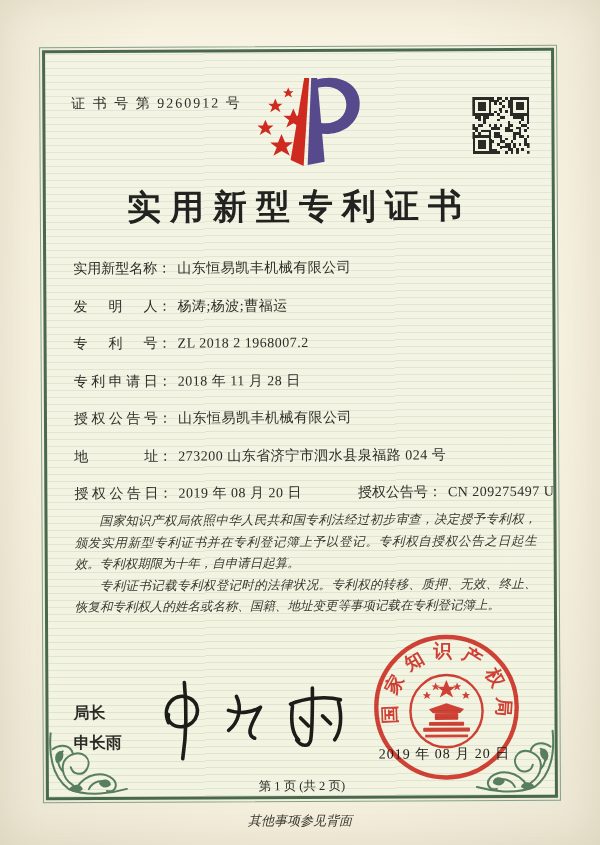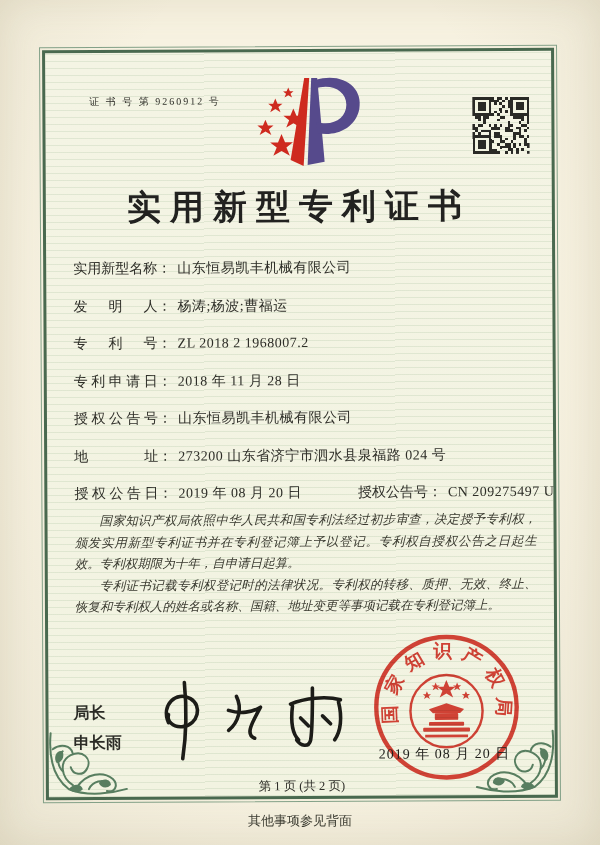--- a/index.html
+++ b/index.html
@@ -17,21 +17,21 @@
     position:absolute;left:41px;top:46px;width:516px;height:754px;
     transform:rotate(-0.3deg);
     border:1px solid #83a188;
   }
   .frame-inner{
     position:absolute;inset:2px;border:3px solid #49694f;
     background:
       repeating-linear-gradient(0deg, rgba(120,160,115,0.16) 0 1px, rgba(0,0,0,0) 1px 7px),
       linear-gradient(180deg,#f4f4e4,#f2f3e1);
   }
-  .cert-number{position:absolute;left:26px;top:42px;font-size:10px;letter-spacing:2px;color:#2e2e28;margin-left:18px;}
+  .cert-number{position:absolute;left:26px;top:42px;font-size:14px;letter-spacing:2px;color:#2e2e28;}
   .qr{position:absolute;right:22px;top:46px;width:57px;height:57px;}
   .logo{position:absolute;left:196px;top:20px;width:140px;height:108px;}
   .title{position:absolute;left:0;top:132px;width:100%;text-align:center;
     font-size:34px;font-weight:bold;letter-spacing:9px;color:#222220;}
   .fields{position:absolute;left:27px;top:207px;width:462px;font-size:14px;}
   .frow{height:37.5px;white-space:nowrap;color:#2e2e28;}
   .flabel{display:inline-block;width:84px;text-align:justify;text-align-last:justify;font-family:Liberation Mono, monospace;}
   .fcolon{margin-right:6px;}
   .fvalue{letter-spacing:0.5px;}
   .pair2{margin-left:56px;}
@@ -41,21 +41,21 @@
   .signer{position:absolute;left:25px;top:645px;font-family:"Liberation Sans","DejaVu Sans",sans-serif;
     font-size:16px;color:#2b2b26;line-height:30px;font-weight:bold;}
   .signature{position:absolute;left:92px;top:622px;width:230px;height:92px;}
   .seal{position:absolute;left:320px;top:578px;width:156px;height:156px;mix-blend-mode:multiply;opacity:0.92;}
   .seal-date{position:absolute;left:330px;top:694px;font-size:14px;letter-spacing:1px;color:#1e1e1a;}
   .page-indicator{position:absolute;left:0;top:726px;width:100%;text-align:center;font-size:12.5px;color:#2e2e28;}
   .flourish{position:absolute;width:110px;height:110px;}
   .flourish.bl{left:-6px;bottom:-6px;}
   .flourish.br{right:-6px;bottom:-6px;transform:scaleX(-1);}
   .back-note{position:absolute;left:0;top:812px;width:100%;text-align:center;
-    font-size:13px;color:#3a3a30;}
+    font-size:13px;font-style:italic;color:#3a3a30;}
 </style>
 </head>
 <body>
 
 <div class="photo-shade"></div>
 
 <div class="frame">
   <div class="frame-inner">
 
     <svg class="flourish bl" viewBox="0 0 110 110">

